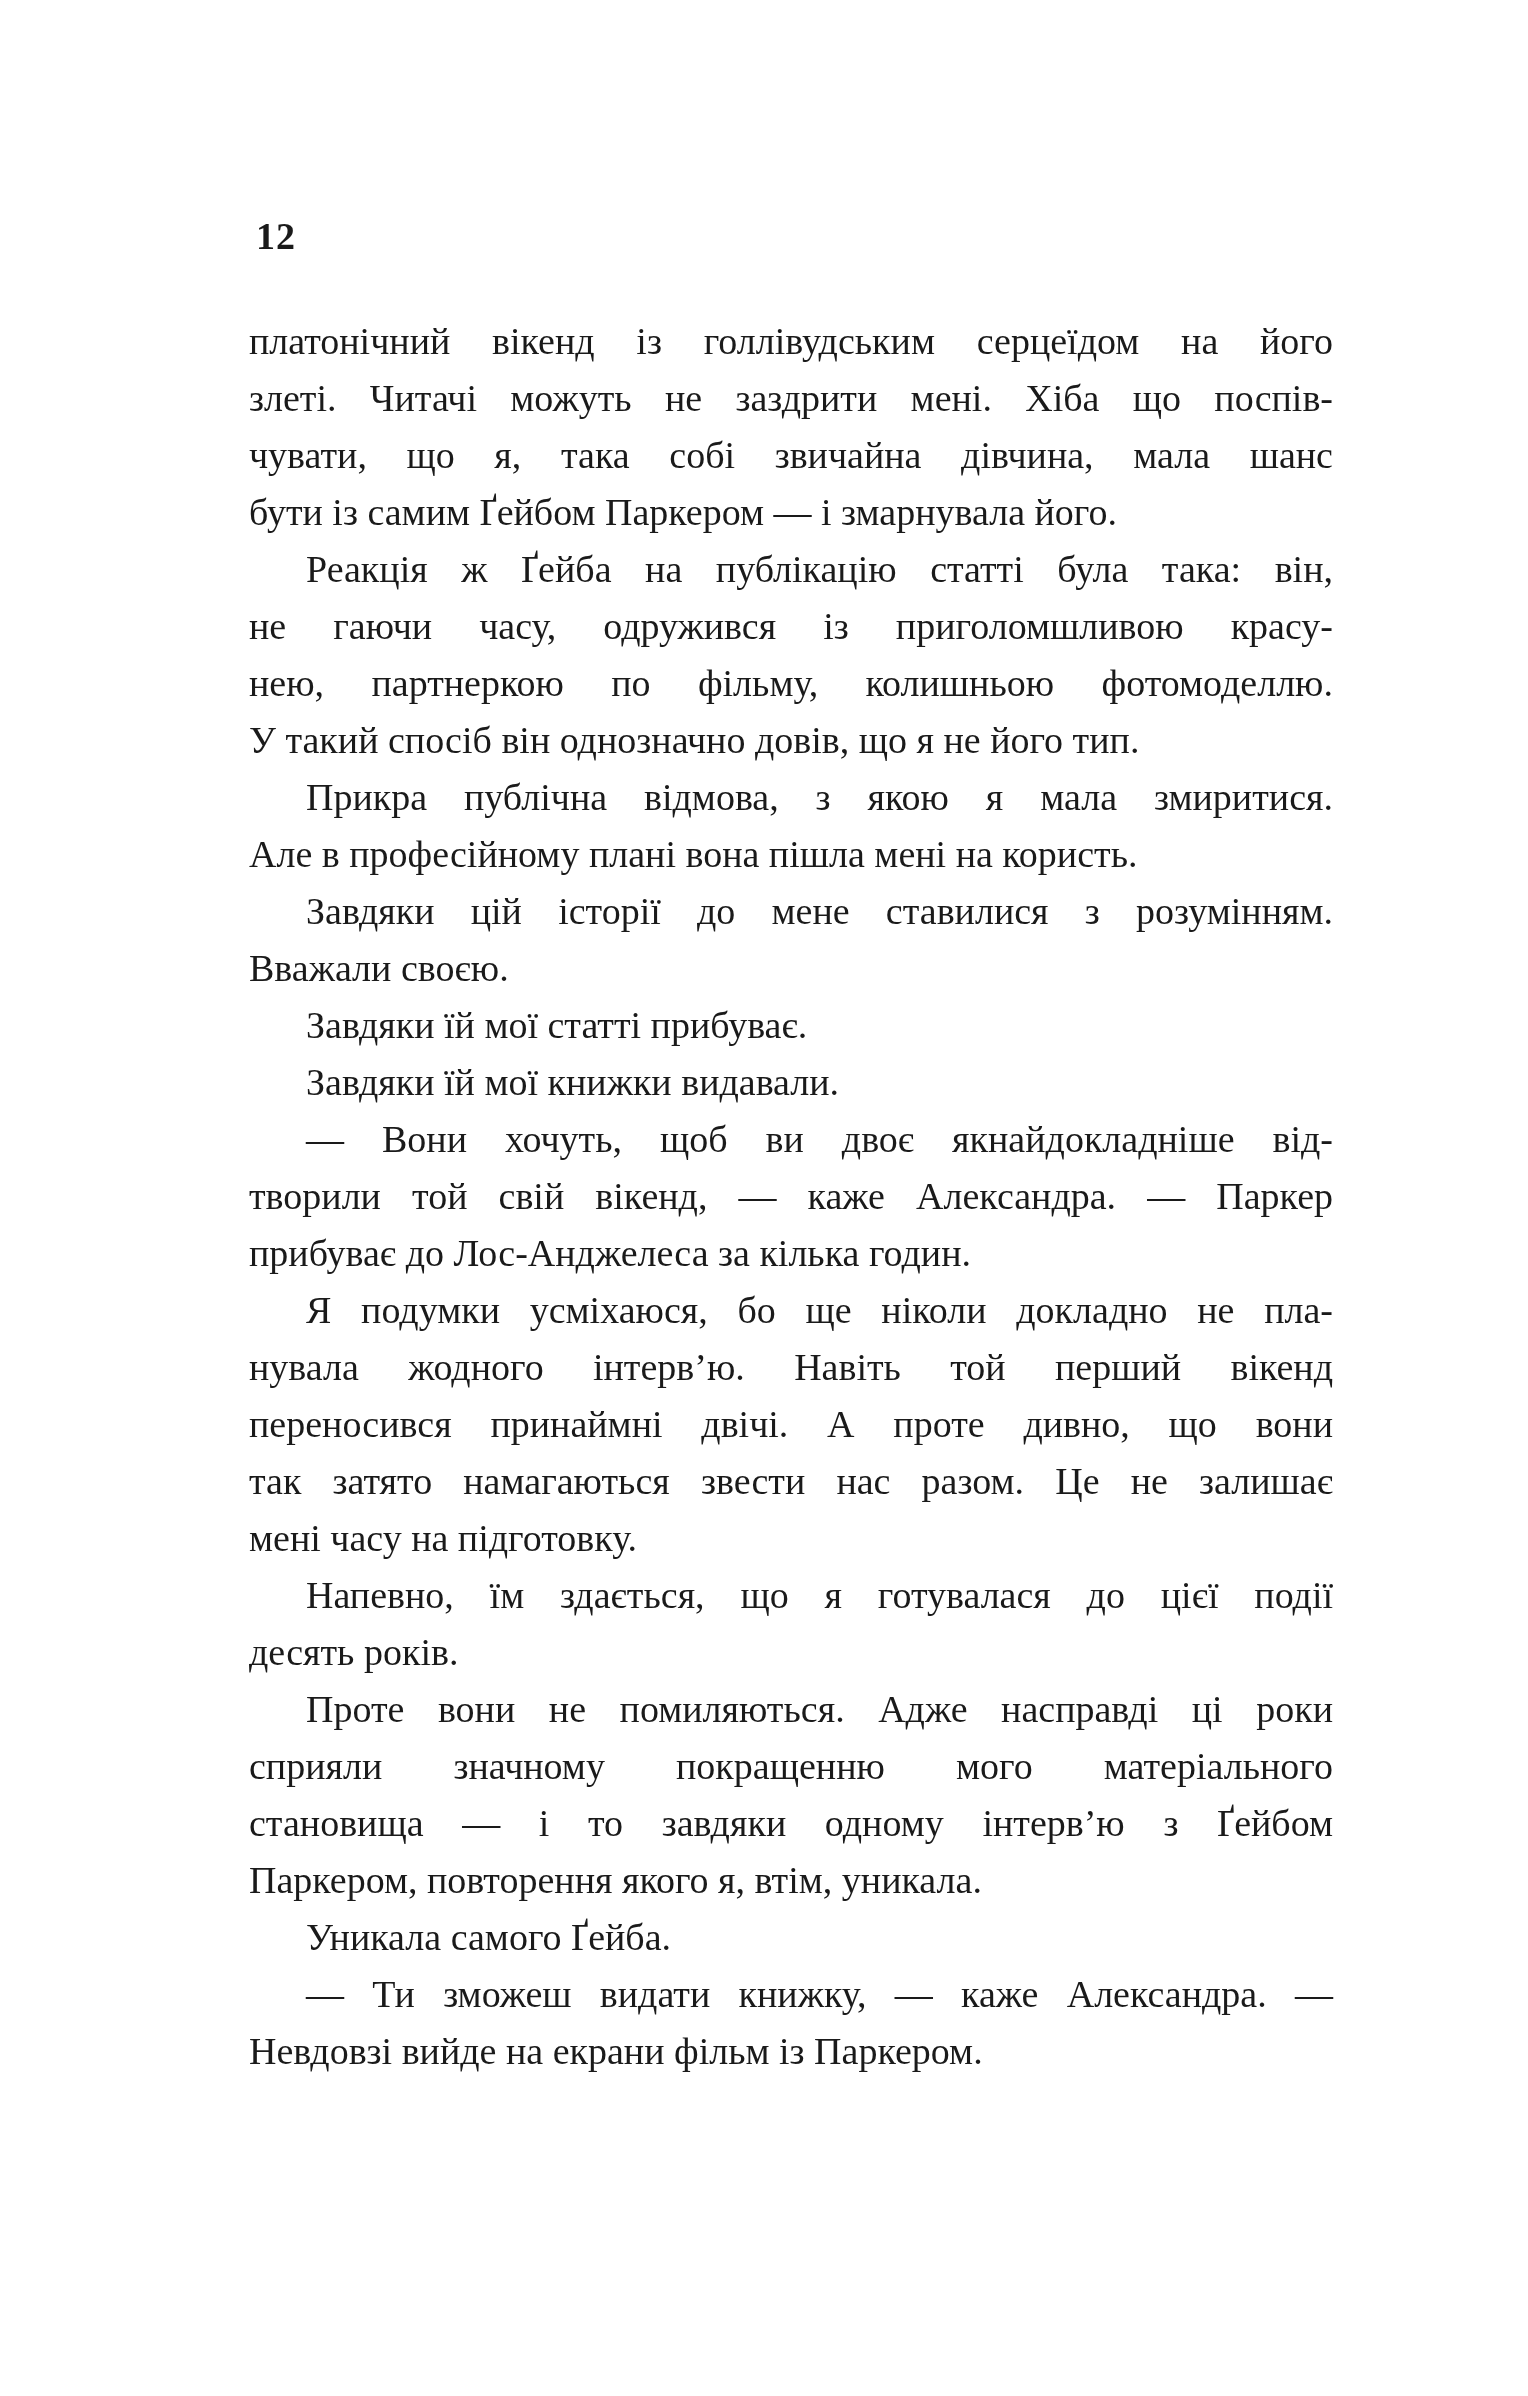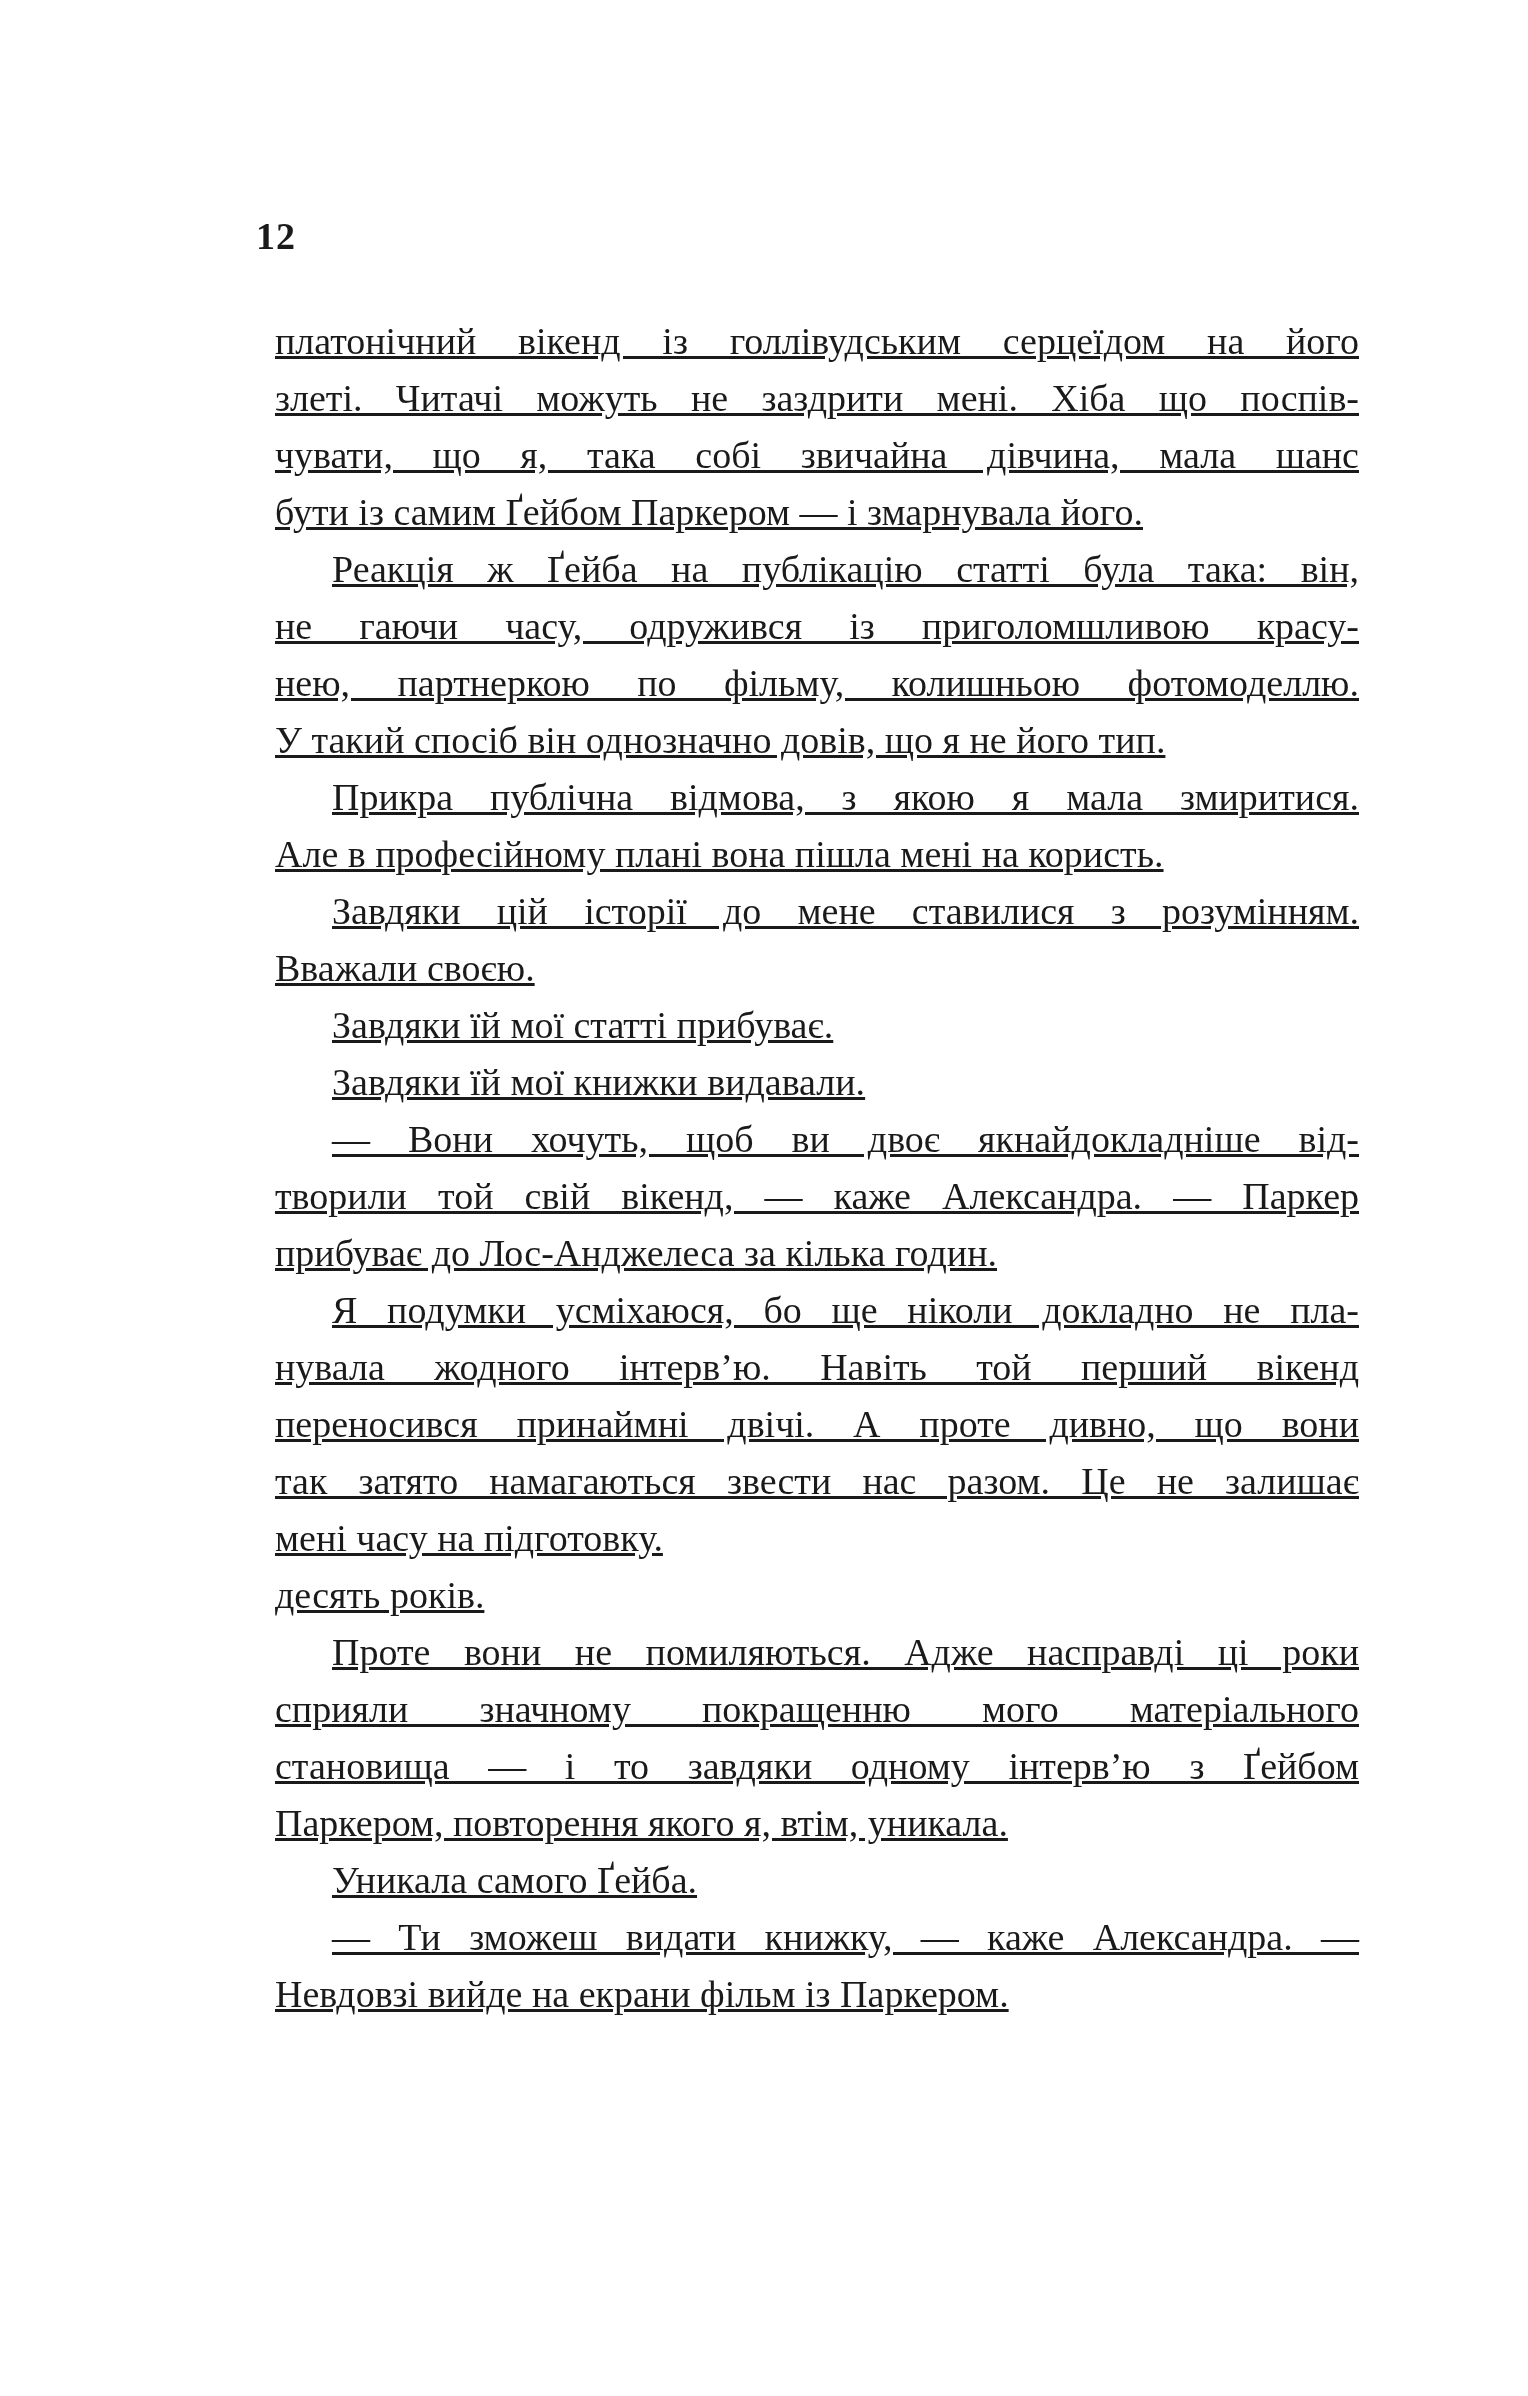--- a/index.html
+++ b/index.html
@@ -19,24 +19,23 @@
     position: absolute;
     left: 256px;
     top: 214px;
     font-size: 38px;
     font-weight: 700;
     letter-spacing: 1px;
     color: #1a1a1a;
   }
   .page-text {
     position: absolute;
-    left: 275px;
+    left: 249px;
     top: 313px;
     width: 1084px;
-    text-decoration: underline;
   }
   .line {
     height: 57px;
     line-height: 57px;
     font-size: 38px;
     white-space: normal;
     text-align: left;
   }
   .line.just {
     text-align: justify;
@@ -70,20 +69,21 @@
     <div class="line indent"><span>Завдяки їй мої статті прибуває.</span></div>
     <div class="line indent"><span>Завдяки їй мої книжки видавали.</span></div>
     <div class="line indent just"><span>— Вони хочуть, щоб ви двоє якнайдокладніше від-</span></div>
     <div class="line just"><span>творили той свій вікенд, — каже Александра. — Паркер</span></div>
     <div class="line"><span>прибуває до Лос-Анджелеса за кілька годин.</span></div>
     <div class="line indent just"><span>Я подумки усміхаюся, бо ще ніколи докладно не пла-</span></div>
     <div class="line just"><span>нувала жодного інтерв’ю. Навіть той перший вікенд</span></div>
     <div class="line just"><span>переносився принаймні двічі. А проте дивно, що вони</span></div>
     <div class="line just"><span>так затято намагаються звести нас разом. Це не залишає</span></div>
     <div class="line"><span>мені часу на підготовку.</span></div>
+    <div class="line indent just"><span>Напевно, їм здається, що я готувалася до цієї події</span></div>
     <div class="line"><span>десять років.</span></div>
     <div class="line indent just"><span>Проте вони не помиляються. Адже насправді ці роки</span></div>
     <div class="line just"><span>сприяли значному покращенню мого матеріального</span></div>
     <div class="line just"><span>становища — і то завдяки одному інтерв’ю з Ґейбом</span></div>
     <div class="line"><span>Паркером, повторення якого я, втім, уникала.</span></div>
     <div class="line indent"><span>Уникала самого Ґейба.</span></div>
     <div class="line indent just"><span>— Ти зможеш видати книжку, — каже Александра. —</span></div>
     <div class="line"><span>Невдовзі вийде на екрани фільм із Паркером.</span></div>
   </div>
 

